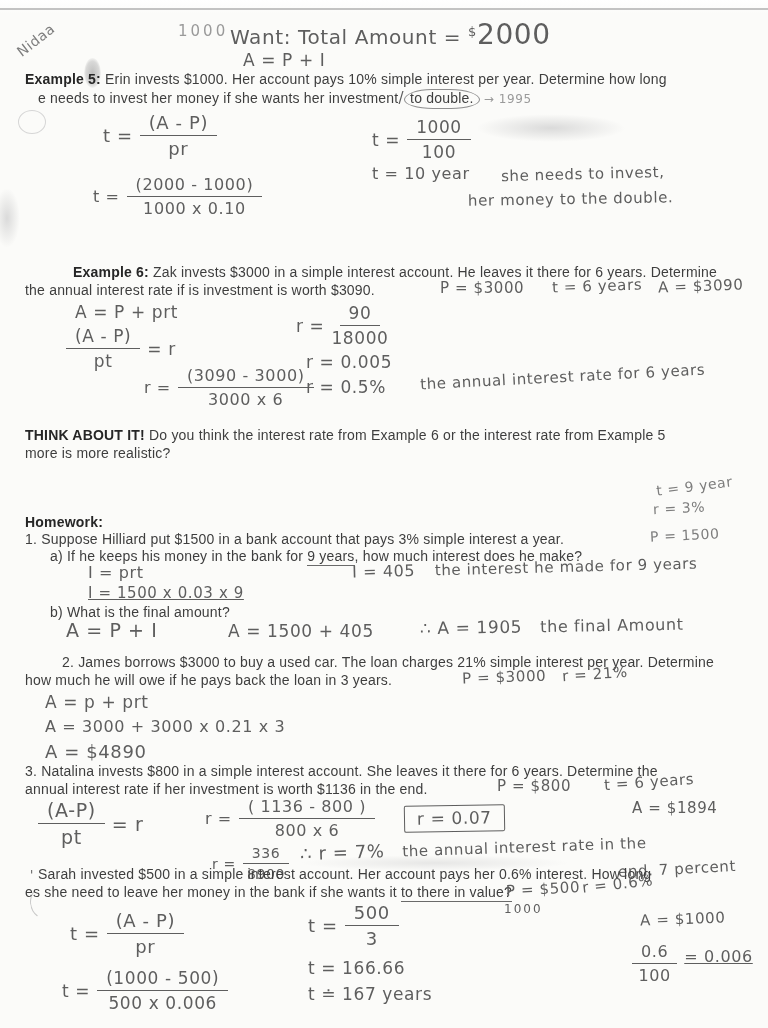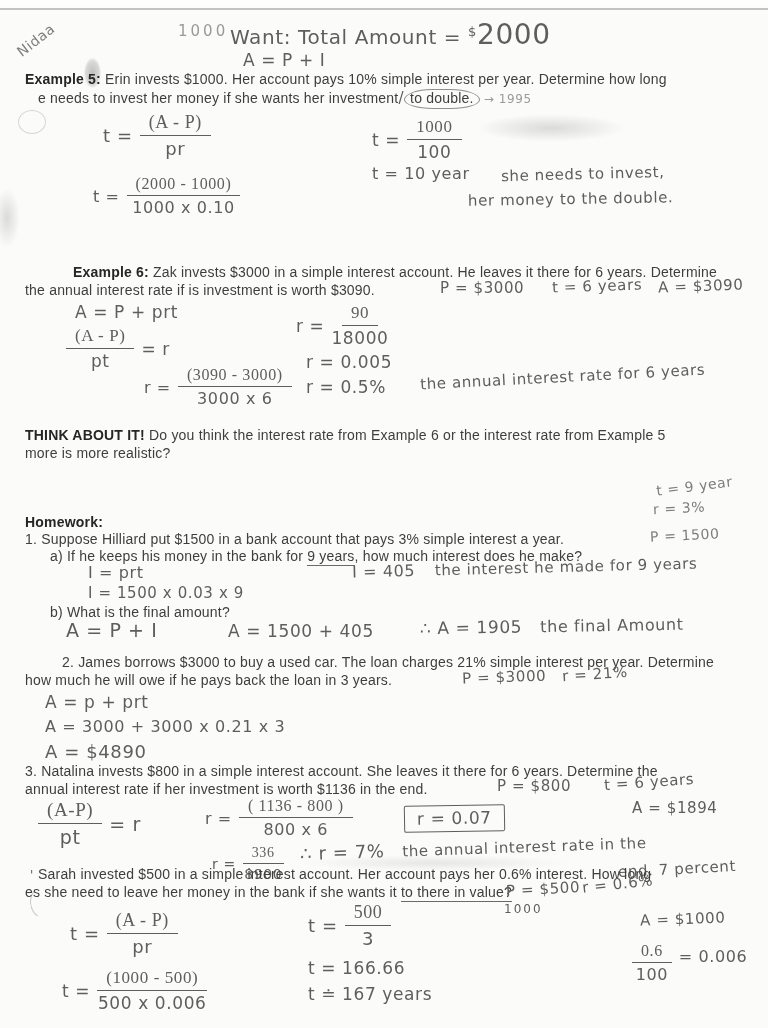--- a/index.html
+++ b/index.html
@@ -10,21 +10,21 @@
   .abs{position:absolute;white-space:nowrap;}
   
   .print{font-family:"Liberation Sans", sans-serif;color:#3e3e3e;font-size:14px;letter-spacing:.2px;}
   .plabel{font-weight:700;color:#262626;}
   
   .hand{font-family:"DejaVu Sans", sans-serif;color:#5e5e5e;letter-spacing:.6px;}
   .hand-light{color:#7d7d7d;}
   .pencil{color:#9a9a9a;}
   .wrow{display:inline-flex;align-items:center;gap:7px;}
   .frac{display:inline-flex;flex-direction:column;align-items:center;text-align:center;vertical-align:middle;}
-  .frac>.num{border-bottom:1.7px solid currentColor;padding:0 9px 2px;font-family:Liberation Serif, serif;}
+  .frac>.num{border-bottom:1.7px solid currentColor;padding:0 9px 2px;}
   .frac>.den{padding-top:2px;}
   .boxed{border:1.8px solid #5e5e5e;padding:2px 12px 3px;border-radius:2px;display:inline-block;transform:rotate(-1deg);}
   .circled{border:1.5px solid #8f8f8f;border-radius:48% 52% 50% 50% / 70% 70% 60% 60%;padding:0 5px 2px;margin-top:20px;}
   .hund{border-bottom:1.6px solid #6a6a6a;padding-bottom:1px;}
   
   .topline{position:absolute;left:0;top:8px;width:768px;height:2px;background:#c3c3c3;}
   .blob{position:absolute;border-radius:50%;background:radial-gradient(ellipse at center,#8f8f8f 0%,#bdbdbd 55%,rgba(255,255,255,0) 75%);opacity:.55;}
   .smudge{position:absolute;background:radial-gradient(ellipse at center,#d2d2d2 0%,rgba(255,255,255,0) 70%);opacity:.8;}
   .curl{position:absolute;border:1.6px solid #c8c8c8;border-radius:50%;
         border-top-color:transparent;border-right-color:transparent;border-bottom-color:transparent;}
@@ -137,21 +137,21 @@
   <div class="abs print" style="left:25px;top:531px;">1. Suppose Hilliard put $1500 in a bank account that pays 3% simple interest a year.</div>
   <div class="abs hand hand-light" style="left:650px;top:527px;font-size:14px;transform:rotate(-3deg);">P = 1500</div>
   <div class="abs print" style="left:50px;top:548px;">
     <span>a)  If he  keeps his money in the bank for </span><span class="hund">9 years</span><span>, how much interest does he make?</span>
   </div>
   <div class="abs hand" style="left:88px;top:563px;font-size:16px;">I = prt</div>
   <div class="abs hand" style="left:352px;top:558px;font-size:16px;transform:rotate(-1.5deg);">
     <span>I = 405</span>
     <span style="margin-left:14px;font-size:15px;">the interest he made for 9 years</span>
   </div>
-  <div class="abs hand" style="left:88px;top:584px;font-size:15px;">I = 1500 x 0.03 x 9</div>
+  <div class="abs hand" style="left:88px;top:584px;font-size:15px;text-decoration:underline;">I = 1500 x 0.03 x 9</div>
   <div class="abs print" style="left:50px;top:604px;">b)   What is the final amount?</div>
   <div class="abs hand" style="left:66px;top:619px;font-size:19px;">A = P + I</div>
   <div class="abs hand" style="left:228px;top:621px;font-size:17px;">A = 1500 + 405</div>
   <div class="abs hand" style="left:420px;top:616px;font-size:17px;transform:rotate(-1deg);">
     <span>∴ A = 1905</span>
     <span style="margin-left:12px;font-size:16px;">the final Amount</span>
   </div>
 
   <div class="abs print" style="left:14px;top:654px;margin-left:48px;">2. James borrows $3000 to buy a used car.  The loan charges 21% simple interest per year.  Determine</div>
   <div class="abs print" style="left:25px;top:672px;">how much he will owe if he pays back the loan in 3 years.</div>
@@ -228,16 +228,16 @@
     </span>
   </div>
   <div class="abs hand" style="left:308px;top:958px;font-size:17px;">t = 166.66</div>
   <div class="abs hand" style="left:308px;top:984px;font-size:17px;">t ≐ 167 years</div>
   <div class="abs hand" style="left:640px;top:910px;font-size:15px;transform:rotate(-2deg);">A = $1000</div>
   <div class="abs hand wrow" style="left:632px;top:942px;font-size:16px;">
     <span class="frac">
       <span class="num">0.6</span>
       <span class="den">100</span>
     </span>
-    <span style="position:relative;top:-7px;">= 0.006</span>
+    <span style="position:relative;top:-7px;text-decoration:underline;">= 0.006</span>
   </div>
 
 </div>
 
 </body></html>

